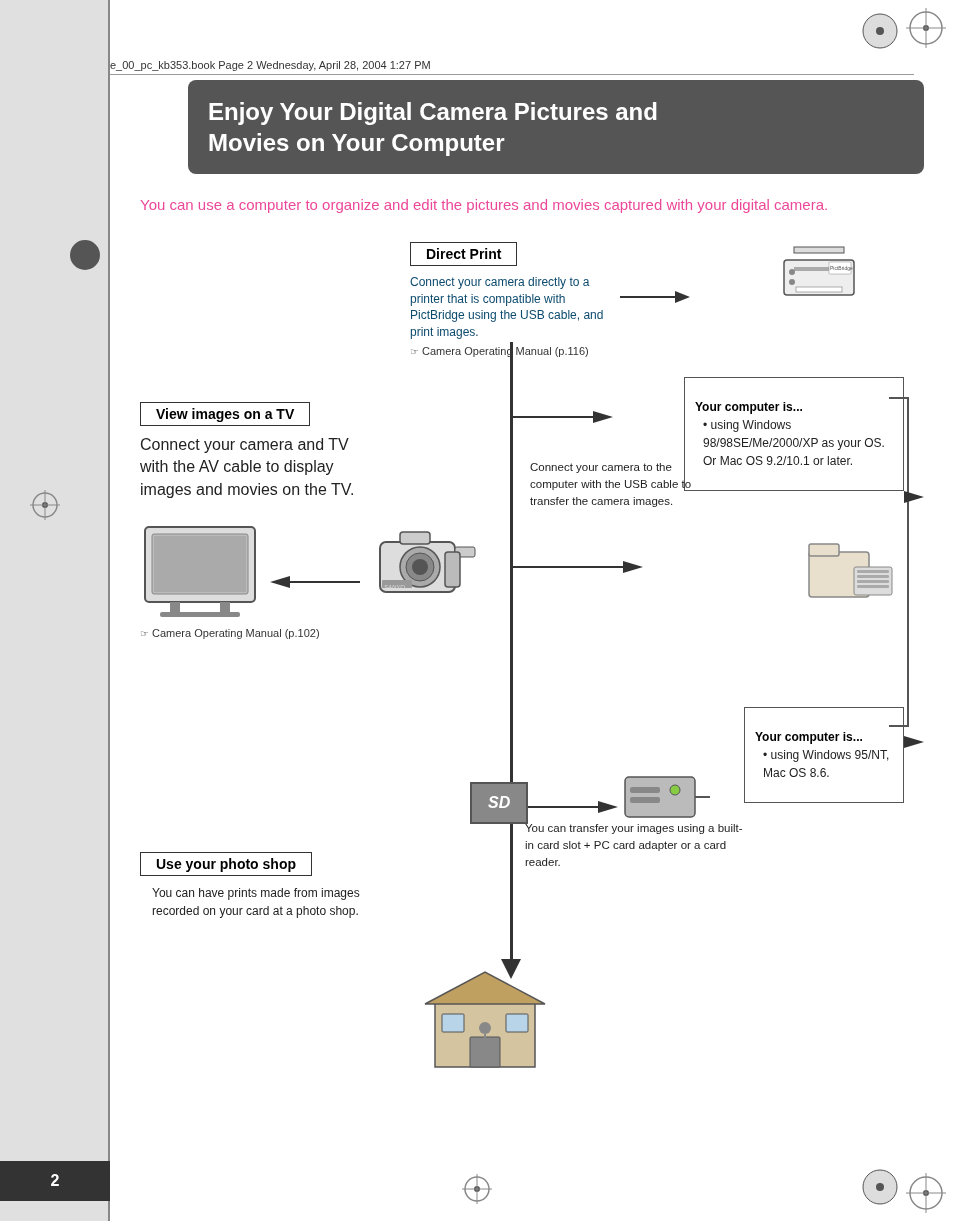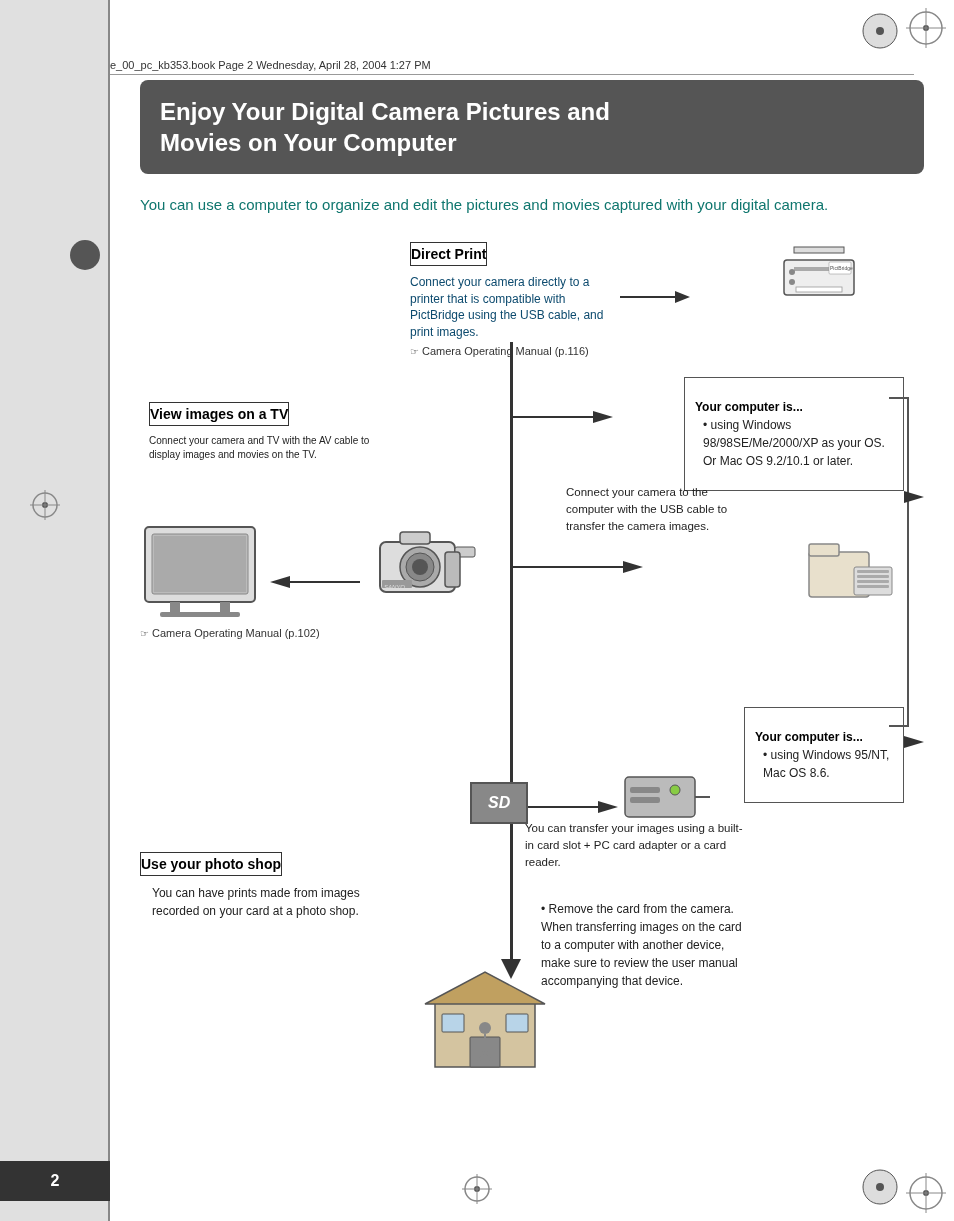--- a/index.html
+++ b/index.html
@@ -81,48 +81,49 @@
       padding: 80px 30px 30px 30px;
     }
 
     
     .title-banner {
       background: #555;
       color: #fff;
       padding: 16px 20px;
       border-radius: 8px;
       margin-bottom: 20px;
+      margin-left: 48px;
     }
 
     .title-banner h1 {
       font-size: 24px;
       font-weight: bold;
       line-height: 1.3;
     }
 
     
     .intro-text {
       font-size: 15px;
       line-height: 1.5;
       margin-bottom: 25px;
-      color: #0f766e;
+      color: #ec4899;
     }
 
     
     .diagram-area {
       position: relative;
       width: 100%;
       height: 900px;
     }
 
     
     .box-label {
       display: inline-block;
       border: 1.5px solid #333;
-      padding: 3px 0;
+      padding: 3px 15px;
       font-size: 14px;
       font-weight: bold;
       background: #fff;
       margin-bottom: 8px;
     }
 
     
     .direct-print-section {
       position: absolute;
       top: 0;
@@ -133,26 +134,26 @@
     .direct-print-text {
       font-size: 12px;
       line-height: 1.4;
       color: #0c4a6e;
     }
 
     
     .tv-section {
       position: absolute;
       top: 160px;
-      left: 9px;
+      left: 0;
       width: 240px;
     }
 
     .tv-section-text {
-      font-size: 10px;
+      font-size: 16px;
       line-height: 1.4;
       color: #222;
     }
 
     
     .computer-box {
       position: absolute;
       border: 1px solid #555;
       background: #fff;
       padding: 20px 10px;
@@ -444,21 +445,21 @@
 
     <div style="position:absolute;top:100px;left:370px;width:3px;height:530px;background:#333;"></div>
 
     <div style="position:absolute;top:165px;left:373px;">
       <svg width="100" height="20" viewBox="0 0 100 20">
         <line x1="0" y1="10" x2="80" y2="10" stroke="#333" stroke-width="2"></line>
         <polygon points="80,4 100,10 80,16" fill="#333"></polygon>
       </svg>
     </div>
 
-    <p class="transfer-text" style="top:242px;left:390px;width:180px;margin-left:36px;">Connect your camera to the computer with the USB cable to transfer the camera images.</p>
+    <p class="transfer-text" style="top:217px;left:390px;width:180px;">Connect your camera to the computer with the USB cable to transfer the camera images.</p>
 
     <div style="position:absolute;top:290px;right:30px;">
       <svg width="90" height="75" viewBox="0 0 90 75">
 
         <rect x="5" y="20" width="60" height="45" rx="3" fill="#e8e0cc" stroke="#888" stroke-width="1.5"></rect>
         <rect x="5" y="12" width="30" height="12" rx="2" fill="#e8e0cc" stroke="#888" stroke-width="1.5"></rect>
 
         <rect x="50" y="35" width="38" height="28" rx="2" fill="#ddd" stroke="#888" stroke-width="1"></rect>
         <rect x="53" y="38" width="32" height="3" rx="1" fill="#aaa"></rect>
         <rect x="53" y="43" width="32" height="3" rx="1" fill="#aaa"></rect>
@@ -515,23 +516,20 @@
     </div>
     <div style="position:absolute;top:490px;right:0px;">
       <svg width="20" height="20" viewBox="0 0 20 20">
         <polygon points="0,4 20,10 0,16" fill="#333"></polygon>
       </svg>
     </div>
 
     <p class="transfer-text" style="top:578px;left:385px;width:220px;">
       <span>You can transfer your images using a built-in card slot + PC card adapter or a card reader.</span>
     </p>
-    <ul class="bullet-list" style="position:absolute;top:658px;left:393px;width:210px;">
-      <li>Remove the card from the camera. When transferring images on the card to a computer with another device, make sure to review the user manual accompanying that device.</li>
-    </ul>
 
     <div class="photo-shop-section">
       <div class="box-label">Use your photo shop</div>
       <p class="photo-shop-text" style="margin-bottom:6px;margin-left:12px;">You can have prints made from images recorded on your card at a photo shop.</p>
     </div>
 
     <div style="position:absolute;top:720px;left:280px;">
       <svg width="130" height="110" viewBox="0 0 130 110">
 
         <rect x="15" y="40" width="100" height="65" fill="#d4c4a0" stroke="#555" stroke-width="1.5"></rect>

